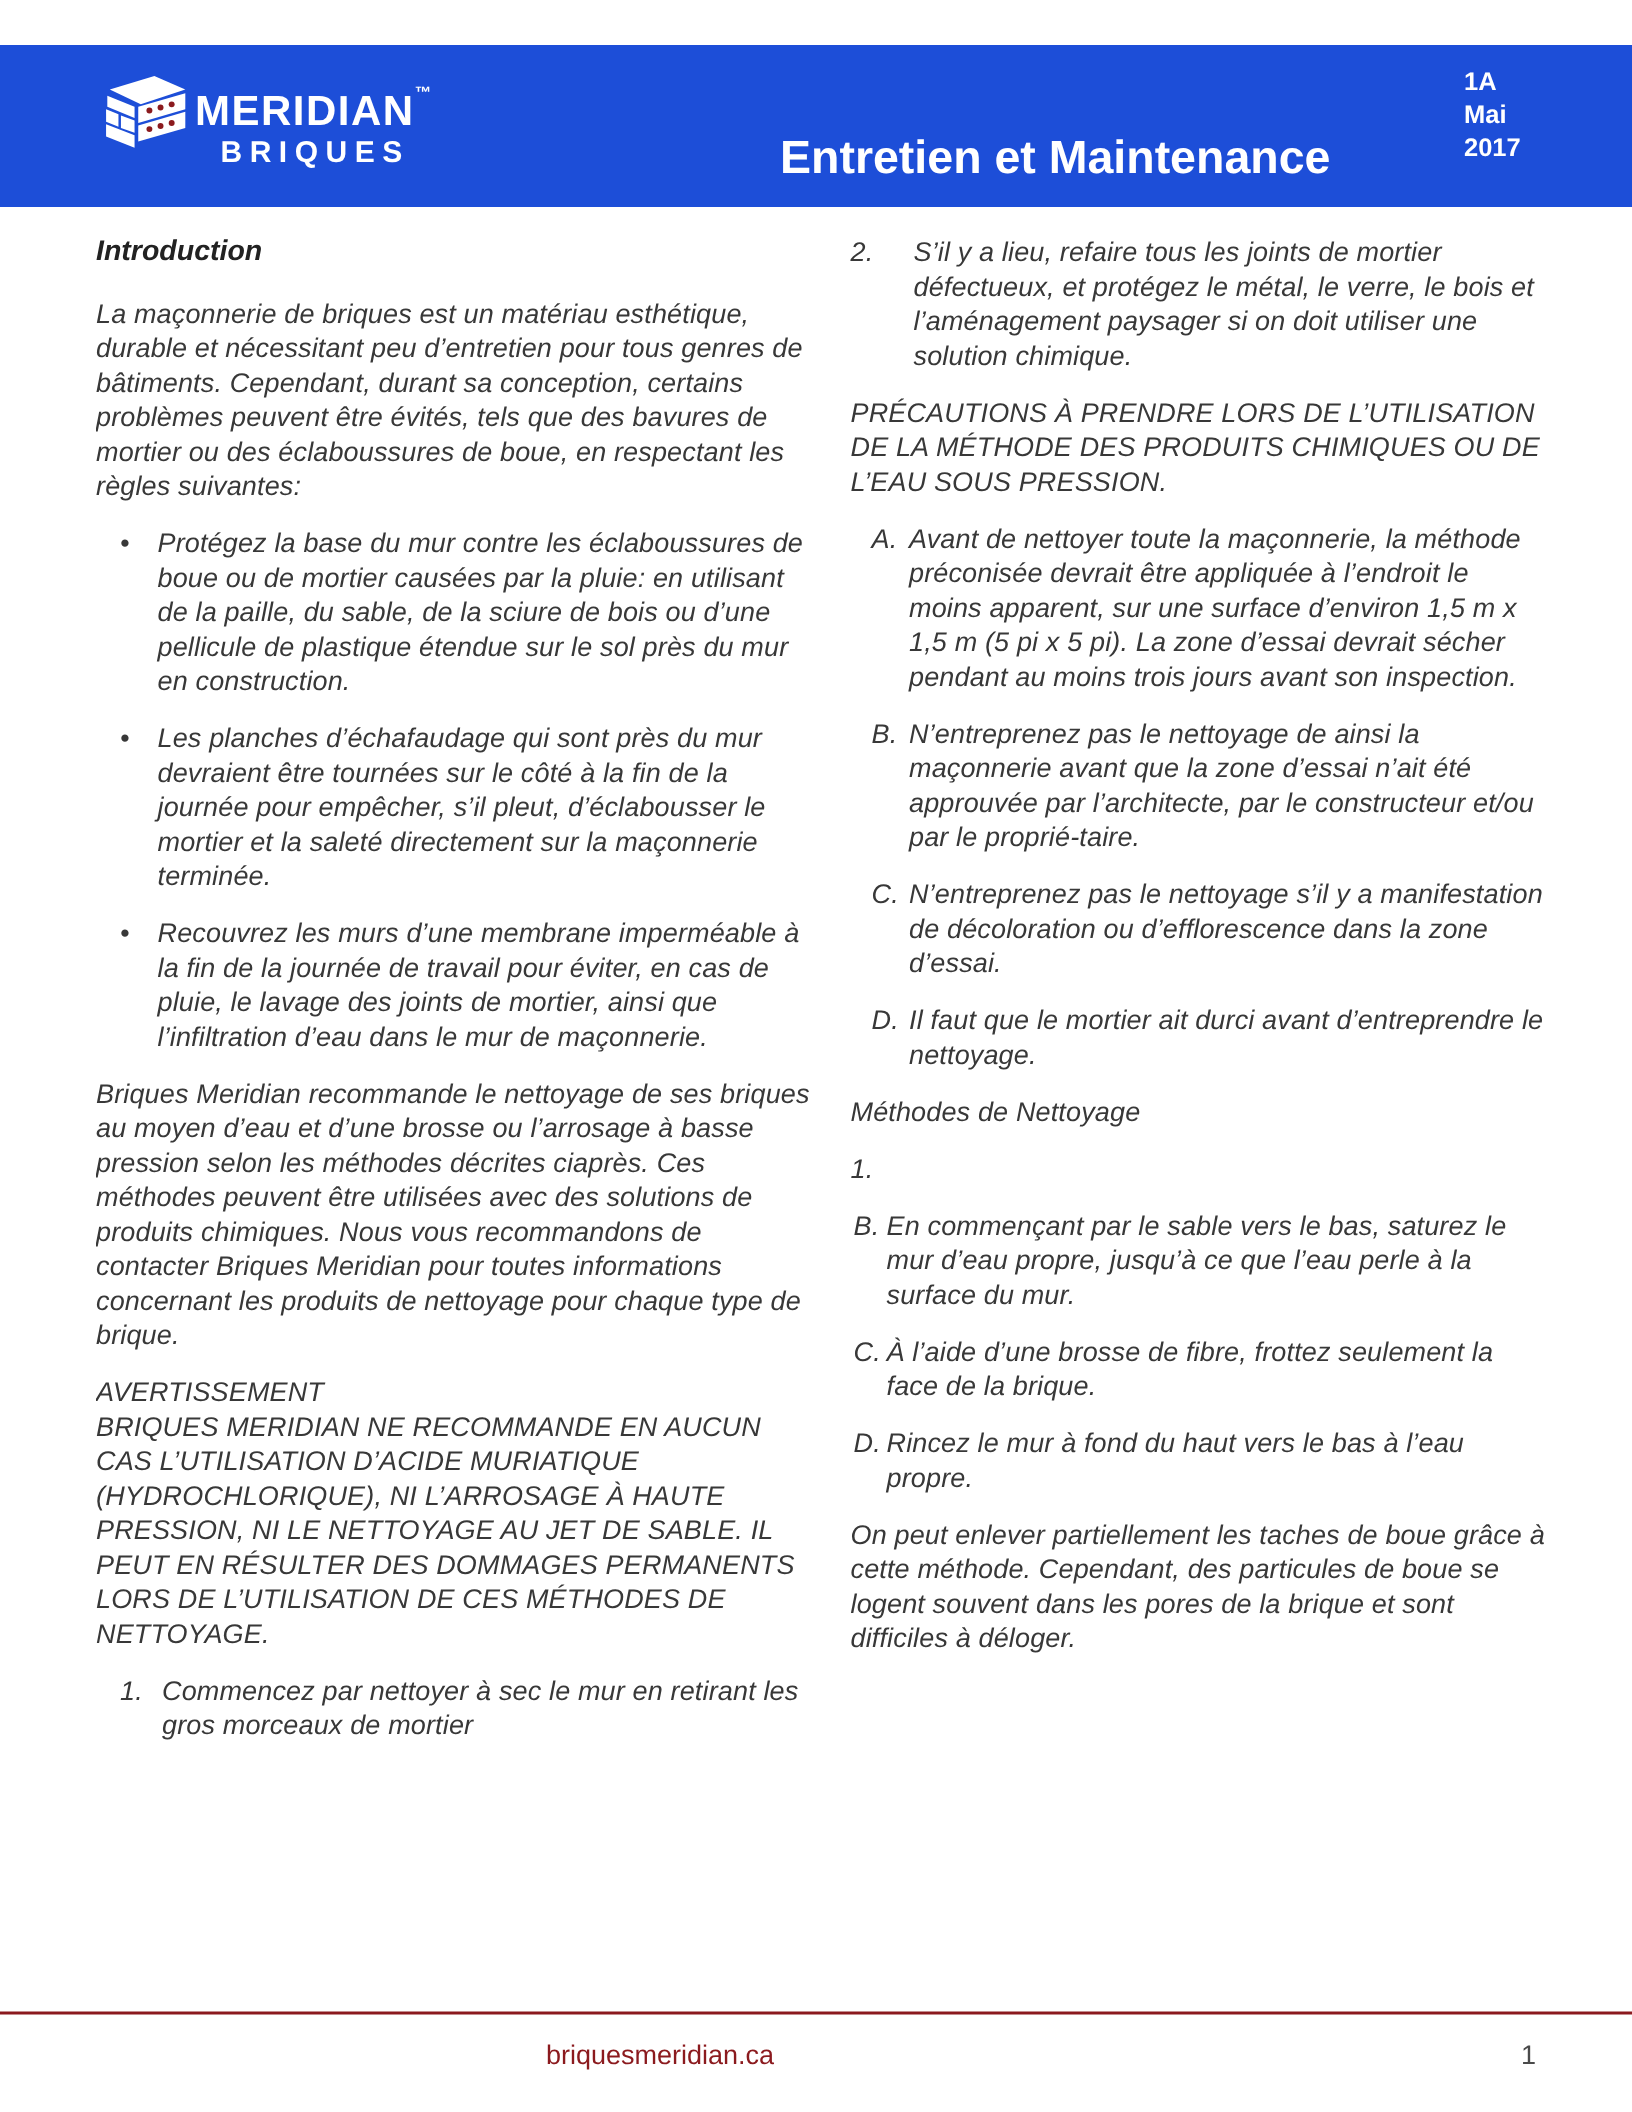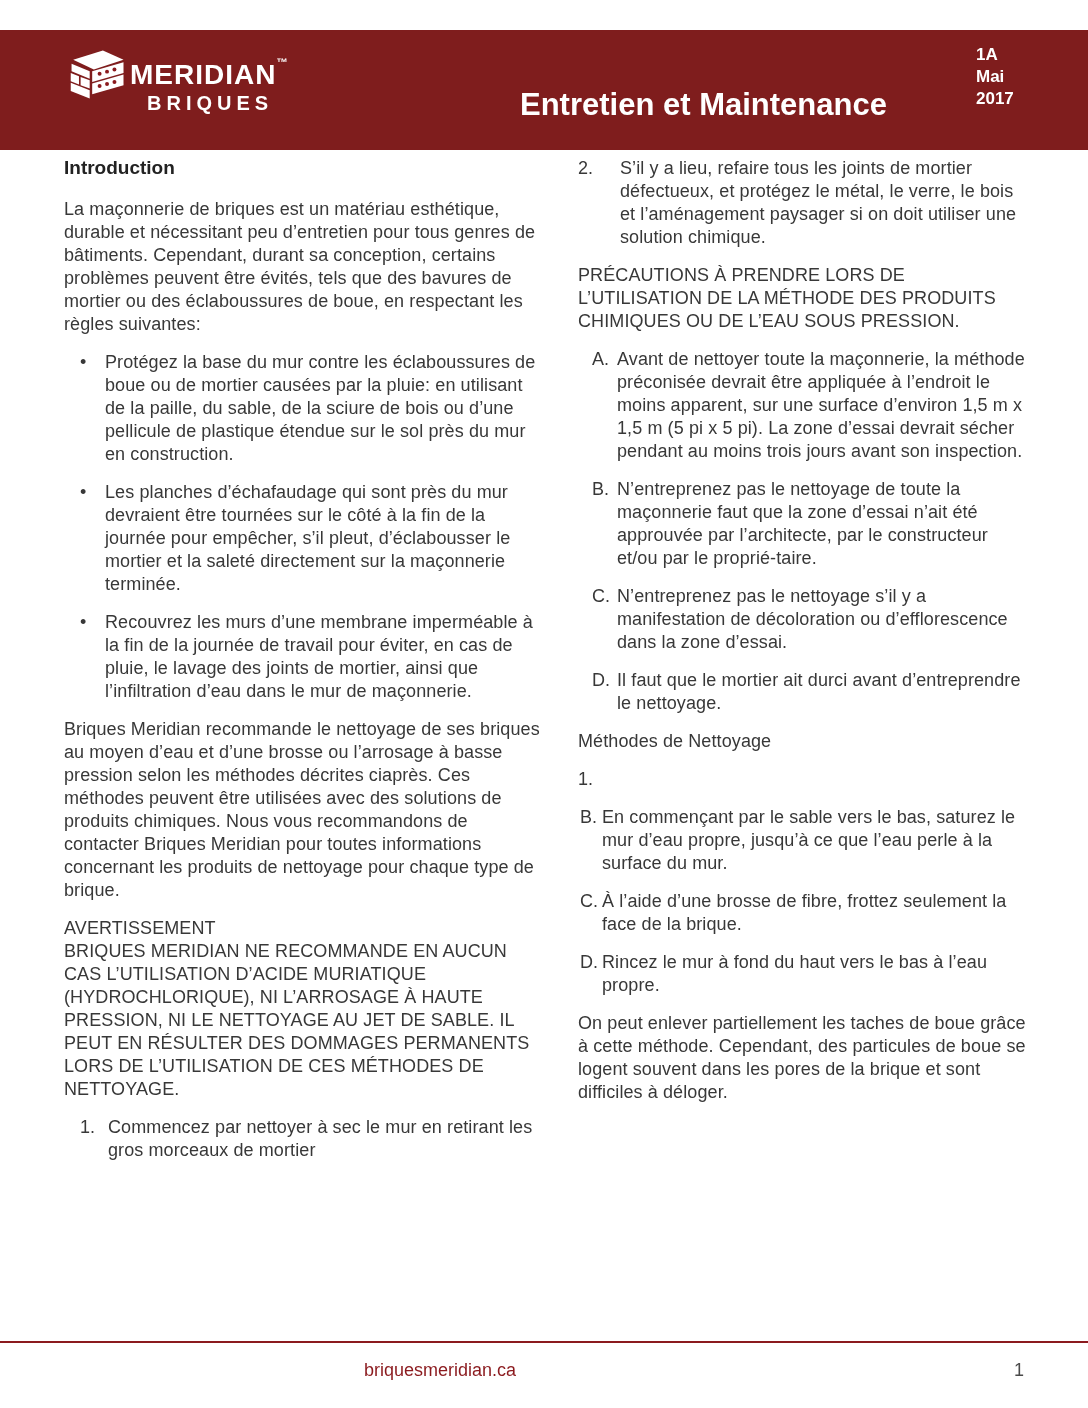--- a/index.html
+++ b/index.html
@@ -7,42 +7,42 @@
   html,body { margin:0; padding:0; }
   body {
     width:1088px; height:1408px; position:relative;
     background:#ffffff; color:#383838;
     font-family:"Liberation Sans", sans-serif;
     overflow:hidden;
   }
 
   
   .topbar {
-    position:absolute; top:30px; left:0; width:1088px; height:120px;
-    background:#7f1d1d;
+    position:absolute; top:30px; left:0; width:1088px; height:108px;
+    background:#1d4ed8;
   }
   .logo { position:absolute; left:60px; top:12px; display:flex; }
   .logo-icon { width:66px; height:70px; display:block; }
   .logo-text { margin-left:4px; color:#fff; }
   .logo-brand { font-size:28px; font-weight:bold; letter-spacing:1px; margin-top:14px; white-space:nowrap; }
   .logo-tm { font-size:11px; vertical-align:18px; letter-spacing:0; }
   .logo-sub { font-size:20px; font-weight:bold; letter-spacing:5px; margin-left:17px; margin-top:1px; }
   .doc-title {
     position:absolute; left:520px; top:57px; margin:0;
     color:#fff; font-size:31px; font-weight:bold; white-space:nowrap;
   }
   .doc-meta {
     position:absolute; right:52px; top:14px; width:60px;
     color:#fff; font-weight:bold; font-size:17px; line-height:22px; 
   }
 
   
   .content {
     position:absolute; top:157px; left:64px; width:968px; height:1170px;
-    display:flex; gap:38px; overflow:hidden;
+    display:flex; gap:27px; overflow:hidden;font-style:italic;
   }
   .col-left  { width:476px; flex:none; }
   .col-right { flex:1; }
 
   .content p, .content .blk {
     margin:0 0 15px 0; font-size:18px; line-height:23px; letter-spacing:0.1px;
   }
   h2.h-intro { font-size:19px; font-weight:bold; color:#222; margin:0 0 19px 0; }
 
   .bullet { display:flex; padding-left:16px; }
@@ -142,21 +142,21 @@
     </div>
 
     <p>PRÉCAUTIONS À PRENDRE LORS DE L’UTILISATION DE LA MÉTHODE DES PRODUITS CHIMIQUES OU DE L’EAU SOUS PRESSION.</p>
 
     <div class="prec blk">
       <span class="lbl">A.</span>
       <span class="txt">Avant de nettoyer toute la maçonnerie, la méthode préconisée devrait être appliquée à l’endroit le moins apparent, sur une surface d’environ 1,5 m x 1,5 m (5 pi x 5 pi). La zone d’essai devrait sécher pendant au moins trois jours avant son inspection.</span>
     </div>
     <div class="prec blk">
       <span class="lbl">B.</span>
-      <span class="txt">N’entreprenez pas le nettoyage de toute la maçonnerie faut que la zone d’essai n’ait été approuvée par l’architecte, par le constructeur et/ou par le proprié-taire.</span>
+      <span class="txt">N’entreprenez pas le nettoyage de ainsi la maçonnerie avant que la zone d’essai n’ait été approuvée par l’architecte, par le constructeur et/ou par le proprié-taire.</span>
     </div>
     <div class="prec blk">
       <span class="lbl">C.</span>
       <span class="txt">N’entreprenez pas le nettoyage s’il y a manifestation de décoloration ou d’efflorescence dans la zone d’essai.</span>
     </div>
     <div class="prec blk">
       <span class="lbl">D.</span>
       <span class="txt">Il faut que le mortier ait durci avant d’entreprendre le nettoyage.</span>
     </div>
 

